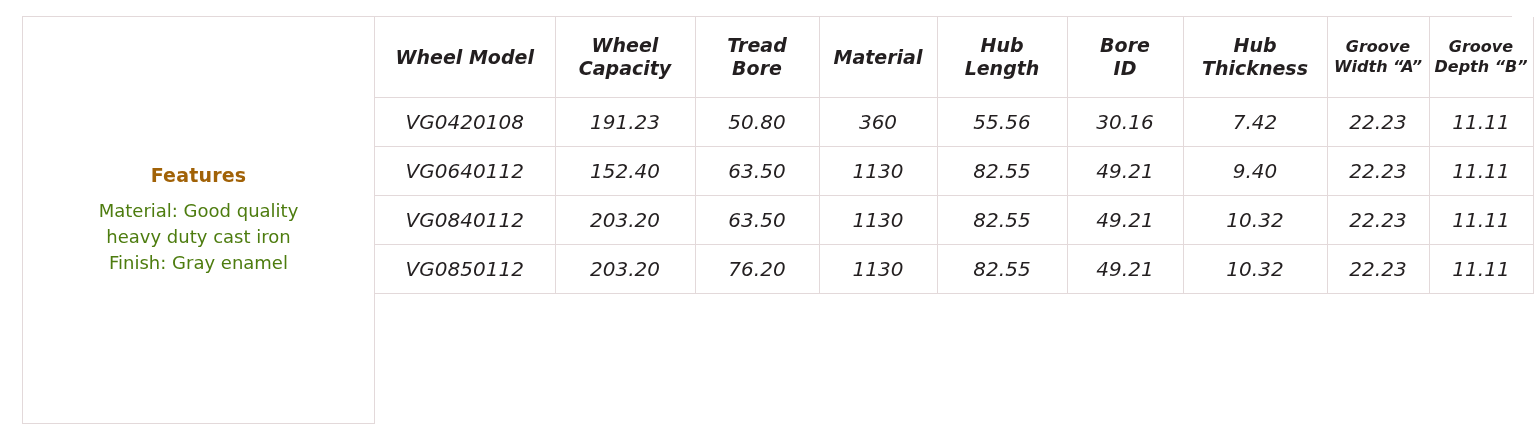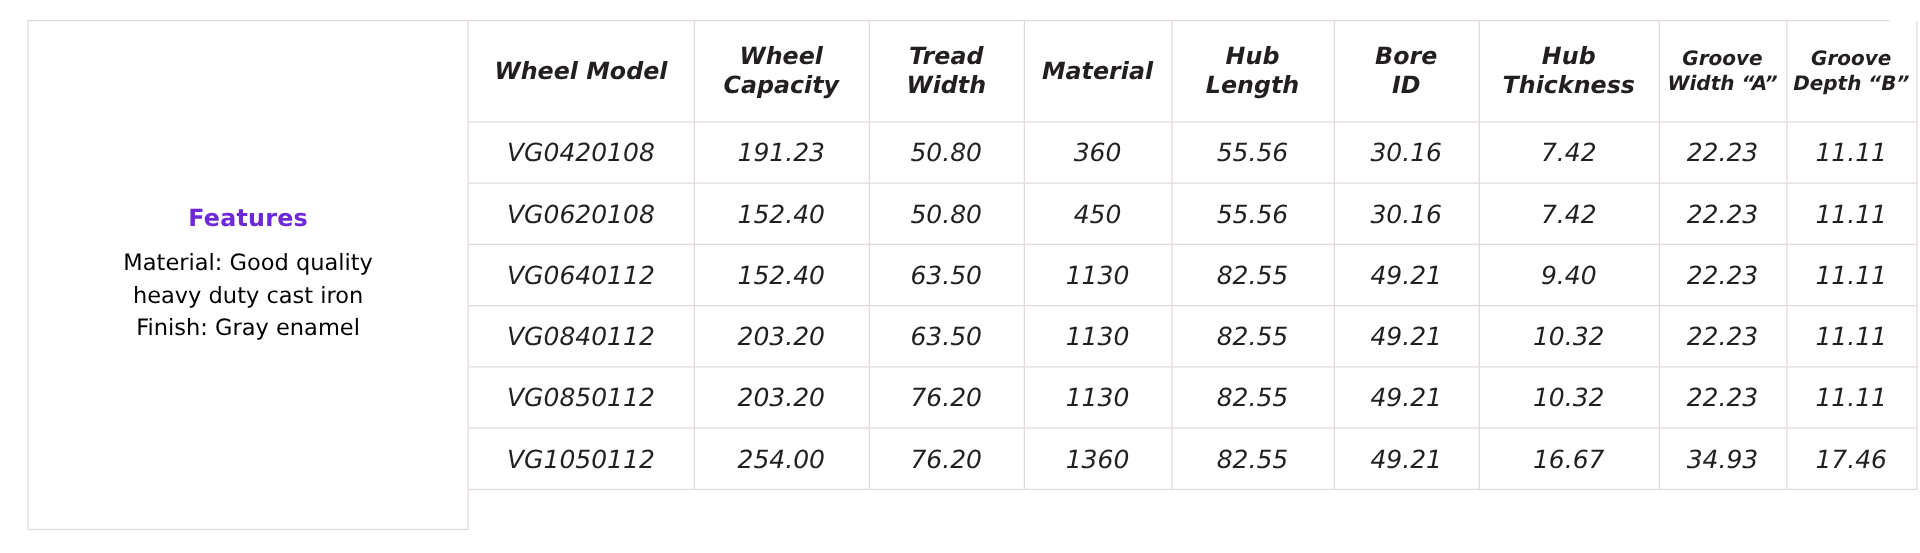--- a/index.html
+++ b/index.html
@@ -42,28 +42,28 @@
     display: flex;
     flex-direction: column;
     align-items: center;
     justify-content: center;
     text-align: center;
     padding: 6px 14px;
   }
   .features-title {
     font-weight: bold;
     font-size: 19px;
-    color: #6d28d9;
+    color: #a16207;
     margin-bottom: 12px;
     letter-spacing: 0.2px;
   }
   .features-line {
     font-size: 18px;
     line-height: 26px;
-    color: #000000;
+    color: #4d7c0f;
     white-space: pre-line;
   }
   
   .table-area {
     flex: 1 1 auto;
     display: flex;
     flex-direction: column;
     font-style: italic;
   }
   table.spec {
@@ -136,21 +136,21 @@
             <col class="c6">
             <col class="c7">
             <col class="c8">
         </colgroup>
         <thead>
           <tr>
             <th>Wheel Model</th>
             <th>Wheel
 Capacity</th>
             <th>Tread
-Width</th>
+Bore</th>
             <th>Material</th>
             <th>Hub
 Length</th>
             <th>Bore
 ID</th>
             <th>Hub
 Thickness</th>
             <th class="narrow">Groove
 Width “A”</th>
             <th class="narrow">Groove
@@ -163,31 +163,20 @@
             <td>191.23</td>
             <td>50.80</td>
             <td>360</td>
             <td>55.56</td>
             <td>30.16</td>
             <td>7.42</td>
             <td>22.23</td>
             <td>11.11</td>
           </tr>
           <tr>
-            <td class="model">VG0620108</td>
-            <td>152.40</td>
-            <td>50.80</td>
-            <td>450</td>
-            <td>55.56</td>
-            <td>30.16</td>
-            <td>7.42</td>
-            <td>22.23</td>
-            <td>11.11</td>
-          </tr>
-          <tr>
             <td class="model">VG0640112</td>
             <td>152.40</td>
             <td>63.50</td>
             <td>1130</td>
             <td>82.55</td>
             <td>49.21</td>
             <td>9.40</td>
             <td>22.23</td>
             <td>11.11</td>
           </tr>
@@ -206,29 +195,18 @@
             <td class="model">VG0850112</td>
             <td>203.20</td>
             <td>76.20</td>
             <td>1130</td>
             <td>82.55</td>
             <td>49.21</td>
             <td>10.32</td>
             <td>22.23</td>
             <td>11.11</td>
           </tr>
-          <tr>
-            <td class="model">VG1050112</td>
-            <td>254.00</td>
-            <td>76.20</td>
-            <td>1360</td>
-            <td>82.55</td>
-            <td>49.21</td>
-            <td>16.67</td>
-            <td>34.93</td>
-            <td>17.46</td>
-          </tr>
         </tbody>
       </table>
     </div>
 
   </div>
 </div>
 
 </body></html>

